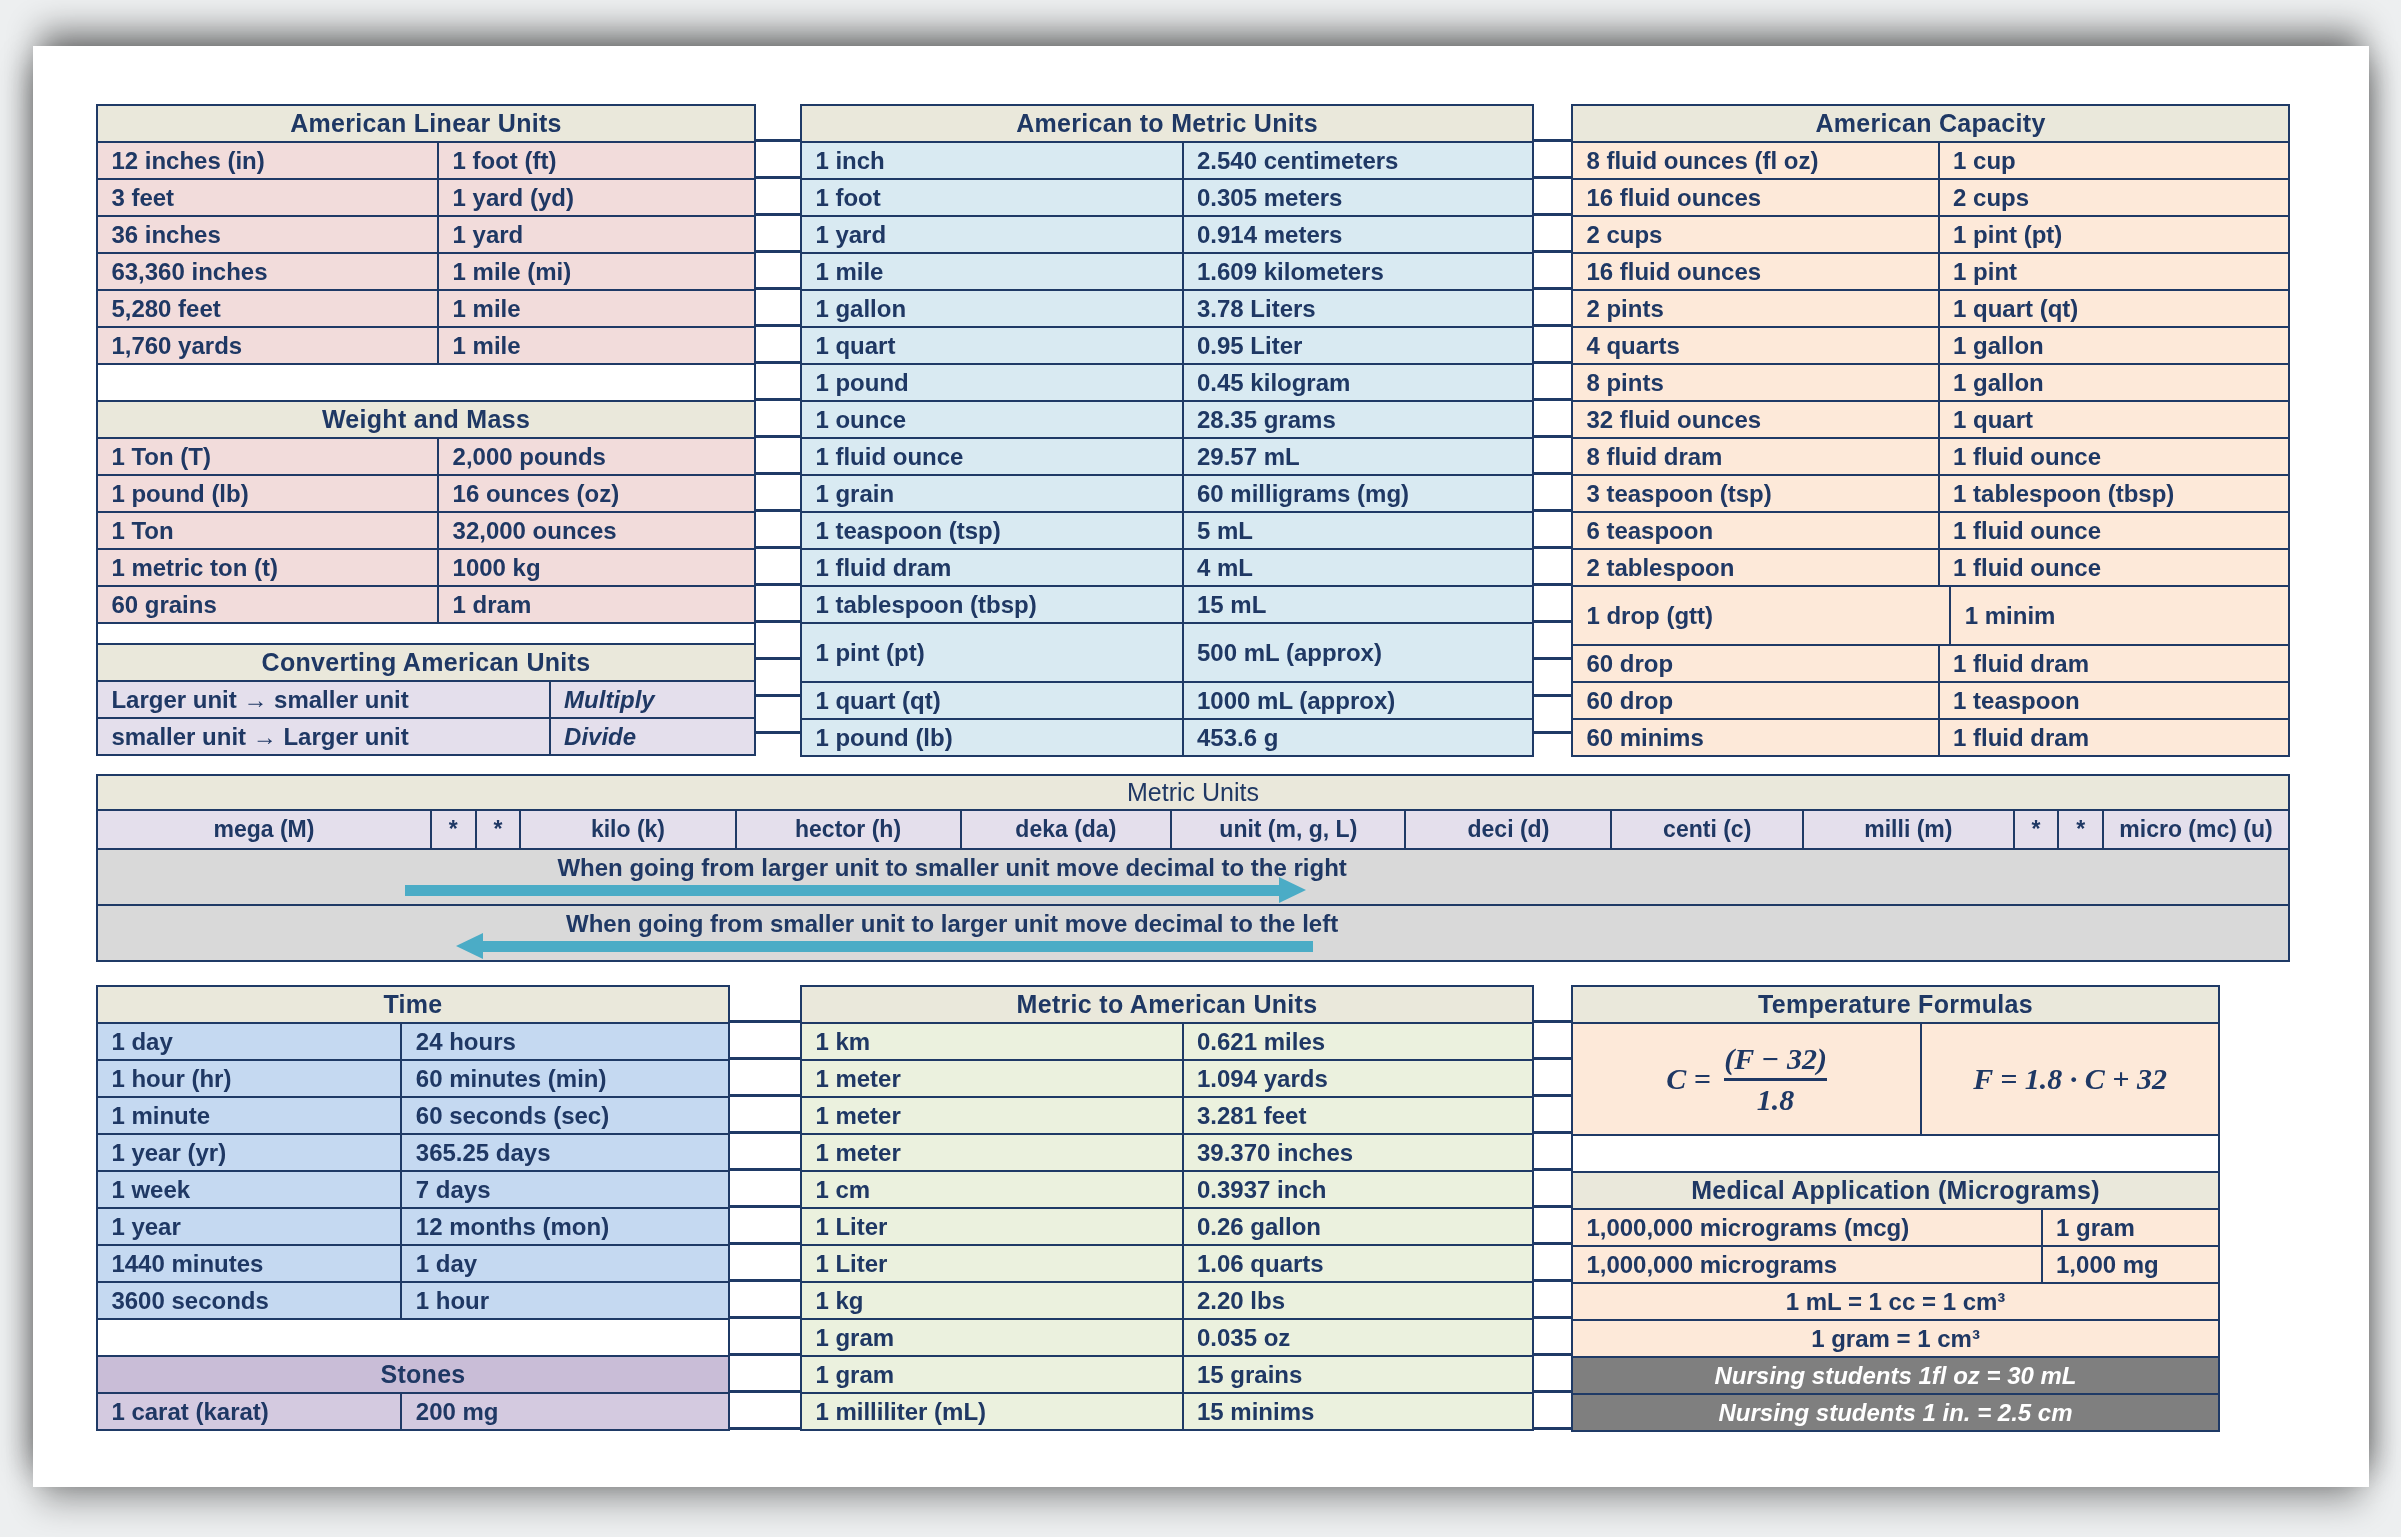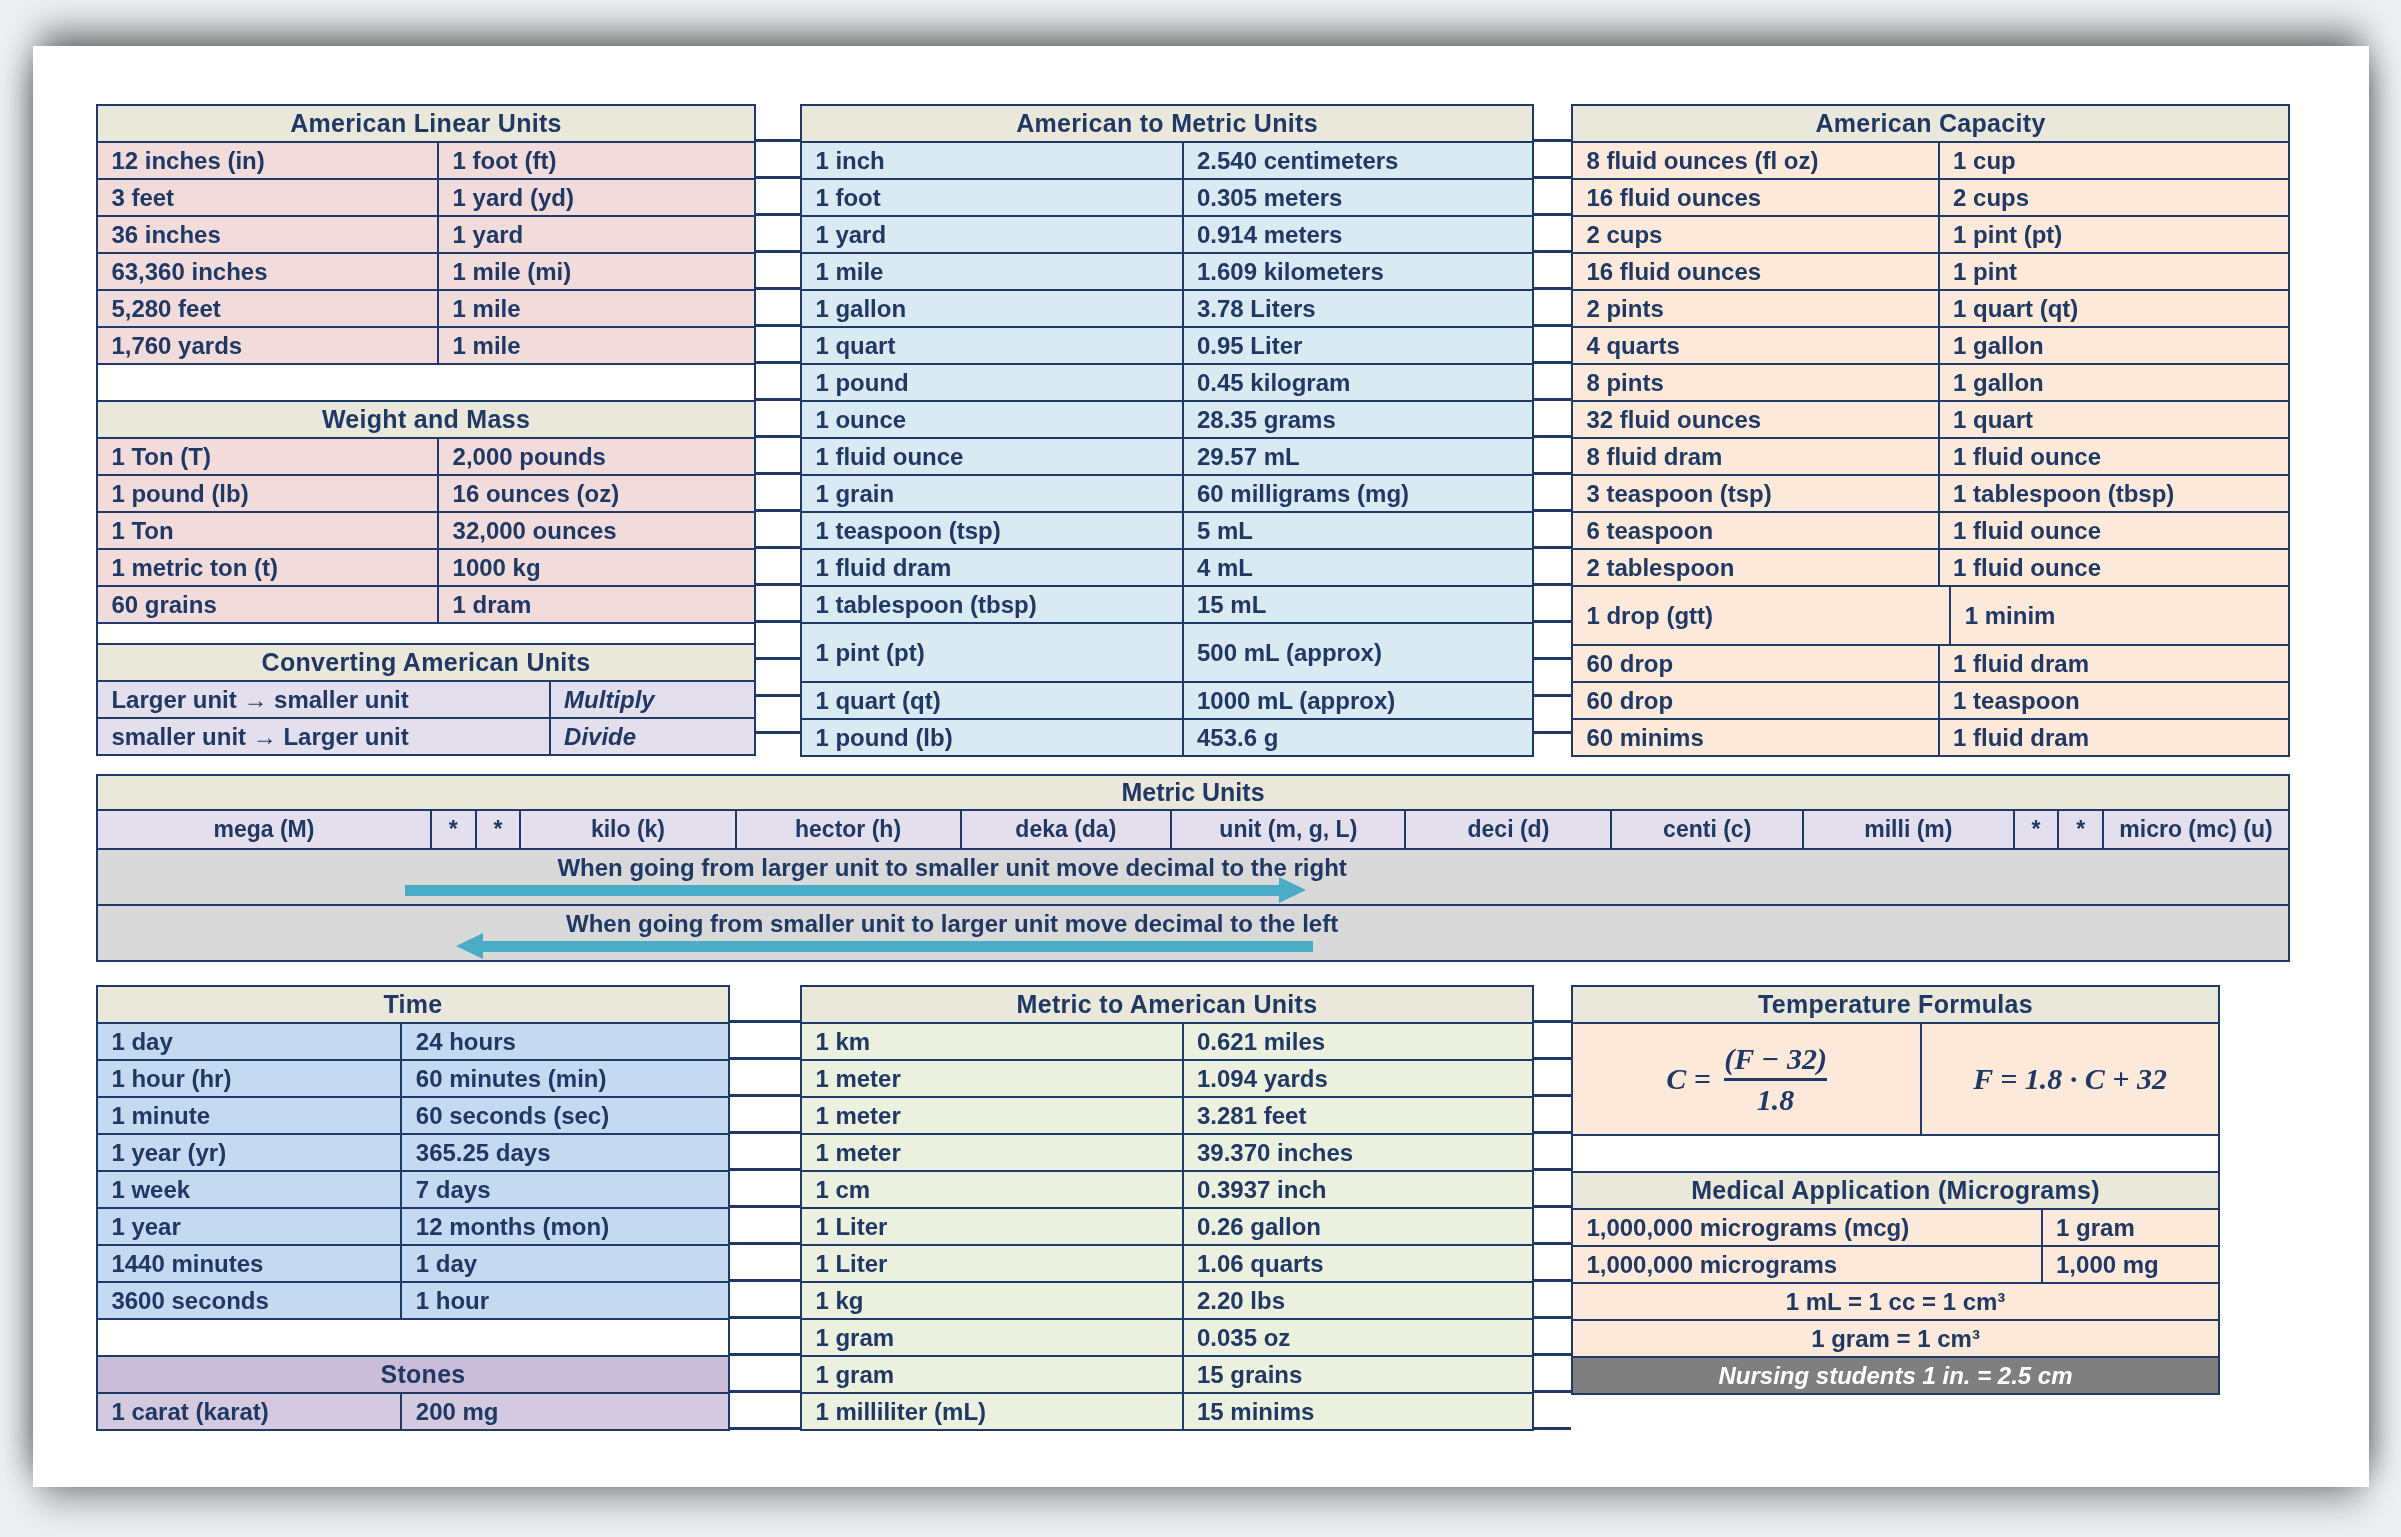--- a/index.html
+++ b/index.html
@@ -68,21 +68,21 @@
     background:repeating-linear-gradient(to bottom,var(--border) 0 2.9px,transparent 2.9px 37px);
   }
   .gap-row{background:#fff;border-left:2.9px solid var(--border);border-right:2.9px solid var(--border);}
   .gap-row.h36{height:35px;} .gap-row.h20{height:19px;}
   .mr33{margin-right:32px;}
 
   
   .metric-band{border:2.9px solid var(--border);margin-top:17.3px;}
   .mb-head{
     height:33px;display:flex;align-items:center;justify-content:center;
-    background:var(--beige);color:var(--navy);font-weight:bold;font-size:25px;
+    background:var(--beige);color:var(--navy);font-weight:normal;font-size:25px;
     border-bottom:2.9px solid var(--border);
   }
   .prefix-row{display:flex;height:37px;background:var(--lavender);border-bottom:2.9px solid var(--border);}
   .prefix-cell{
     display:flex;align-items:center;justify-content:center;
     color:var(--navy);font-weight:600;font-size:23px;white-space:nowrap;overflow:hidden;
   }
   .prefix-cell + .prefix-cell{border-left:2.9px solid var(--border);}
   .arrow-row{position:relative;height:54px;background:var(--grayband);}
   .arrow-row + .arrow-row{border-top:2.9px solid var(--border);}
@@ -493,20 +493,21 @@
           <div class="trow split-med" style="background:var(--peach);">
             <div class="cell c1">1,000,000 micrograms (mcg)</div>
             <div class="cell c2">1 gram</div>
           </div>
           <div class="trow split-med" style="background:var(--peach);">
             <div class="cell c1">1,000,000 micrograms</div>
             <div class="cell c2">1,000 mg</div>
           </div>
           <div class="merge-row">1 mL = 1 cc = 1 cm³</div>
           <div class="merge-row">1 gram = 1 cm³</div>
+          <div class="nursing-row">Nursing students 1fl oz = 30 mL</div>
           <div class="nursing-row">Nursing students 1 in. = 2.5 cm</div>
         </div>
       </div>
     </div>
 
   </div>
 </div>
 
 
 </body></html>

